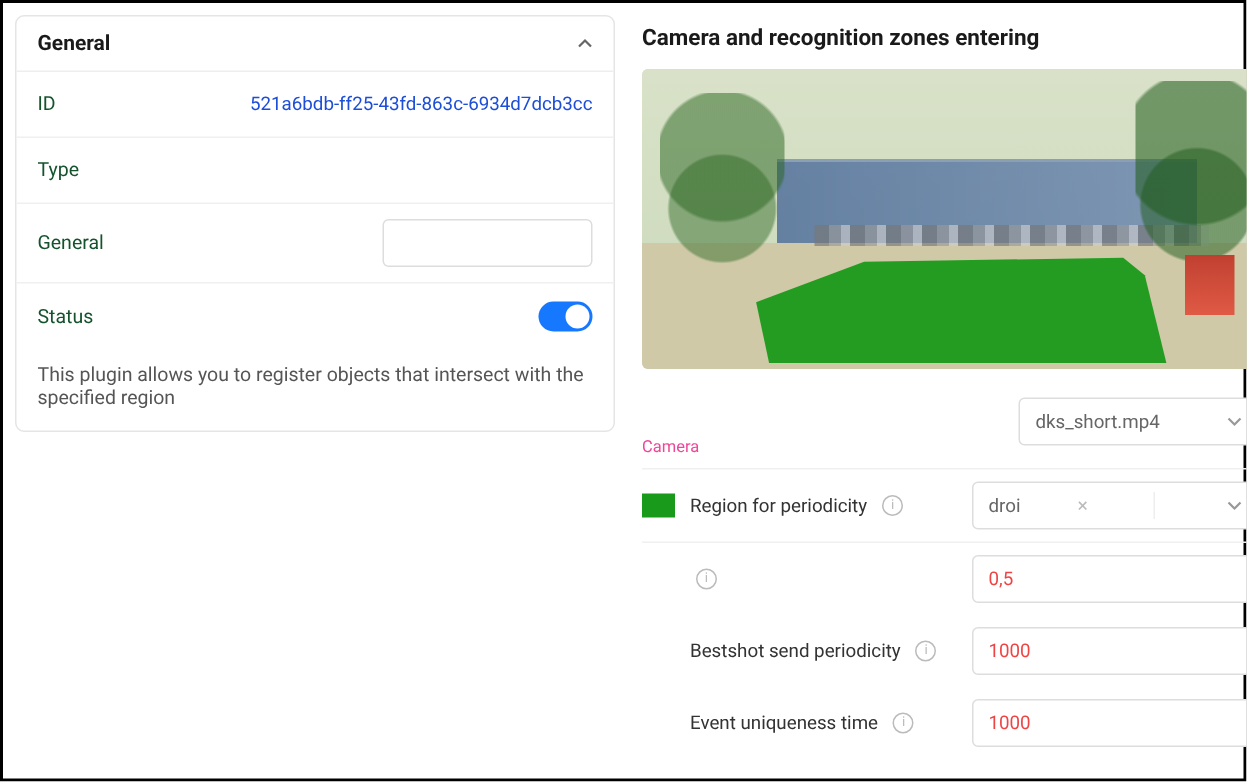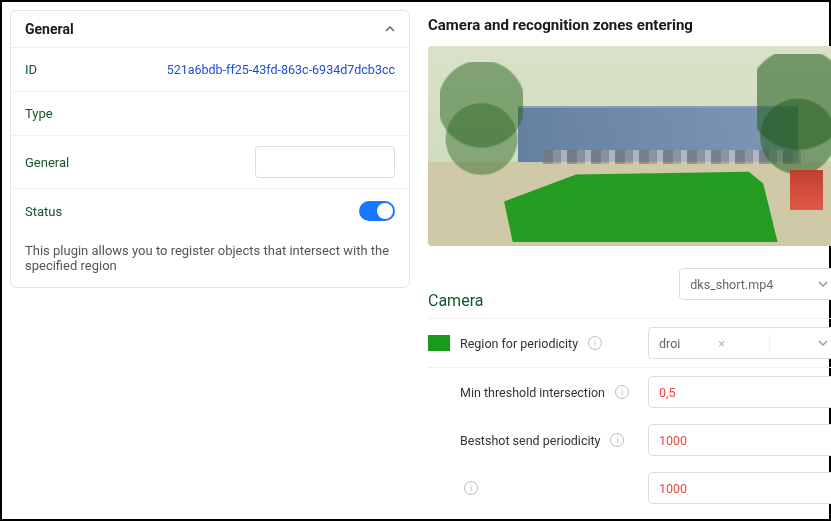--- a/index.html
+++ b/index.html
@@ -137,21 +137,21 @@
   .preview .ts {
     position:absolute; top:6px; right:10px;
     color:#d0d0a0; font-size:10px; letter-spacing:0.5px;
     font-family: monospace; opacity:0.8;
   }
   .rc-row {
     display:flex; align-items:center;
     padding: 12px 0 8px;
     border-bottom: 1px solid #f0f0f0;
   }
-  .rc-label { color:#14532d; font-size:16px;margin-top:33px; }
+  .rc-label { color:#ec4899; font-size:11px;margin-top:33px; }
   .params-title {
     font-weight:700; font-size:14px; margin: 12px 0 10px;
   }
   .param-row {
     display:flex; align-items:center;
     padding: 8px 0;
   }
   .param-left {
     display:flex; align-items:center; width:220px; flex-shrink:0;
   }
@@ -268,21 +268,20 @@
           <svg class="chevron" viewBox="0 0 10 10">
               <path d="M1 3 L5 7 L9 3" stroke="#999" stroke-width="1.5" fill="none"></path>
             </svg>
         </div>
       </div>
     </div>
 
     <div class="param-row">
       <div class="param-left">
         <div class="swatch-spacer"></div>
-        <span class="param-label">Min threshold intersection</span>
         <span class="info-icon">i</span>
       </div>
       <div class="param-control">
         <div class="input">
           <input class="plain" value="0,5" style="">
         </div>
       </div>
     </div>
 
     <div class="param-row">
@@ -294,20 +293,21 @@
       <div class="param-control">
         <div class="input">
           <input class="plain" value="1000" style="">
         </div>
       </div>
     </div>
 
     <div class="param-row">
       <div class="param-left">
         <div class="swatch-spacer"></div>
+        <span class="param-label">Event uniqueness time</span>
         <span class="info-icon">i</span>
       </div>
       <div class="param-control">
         <div class="input">
           <input class="plain" value="1000" style="">
         </div>
       </div>
     </div>
 
   </div>

